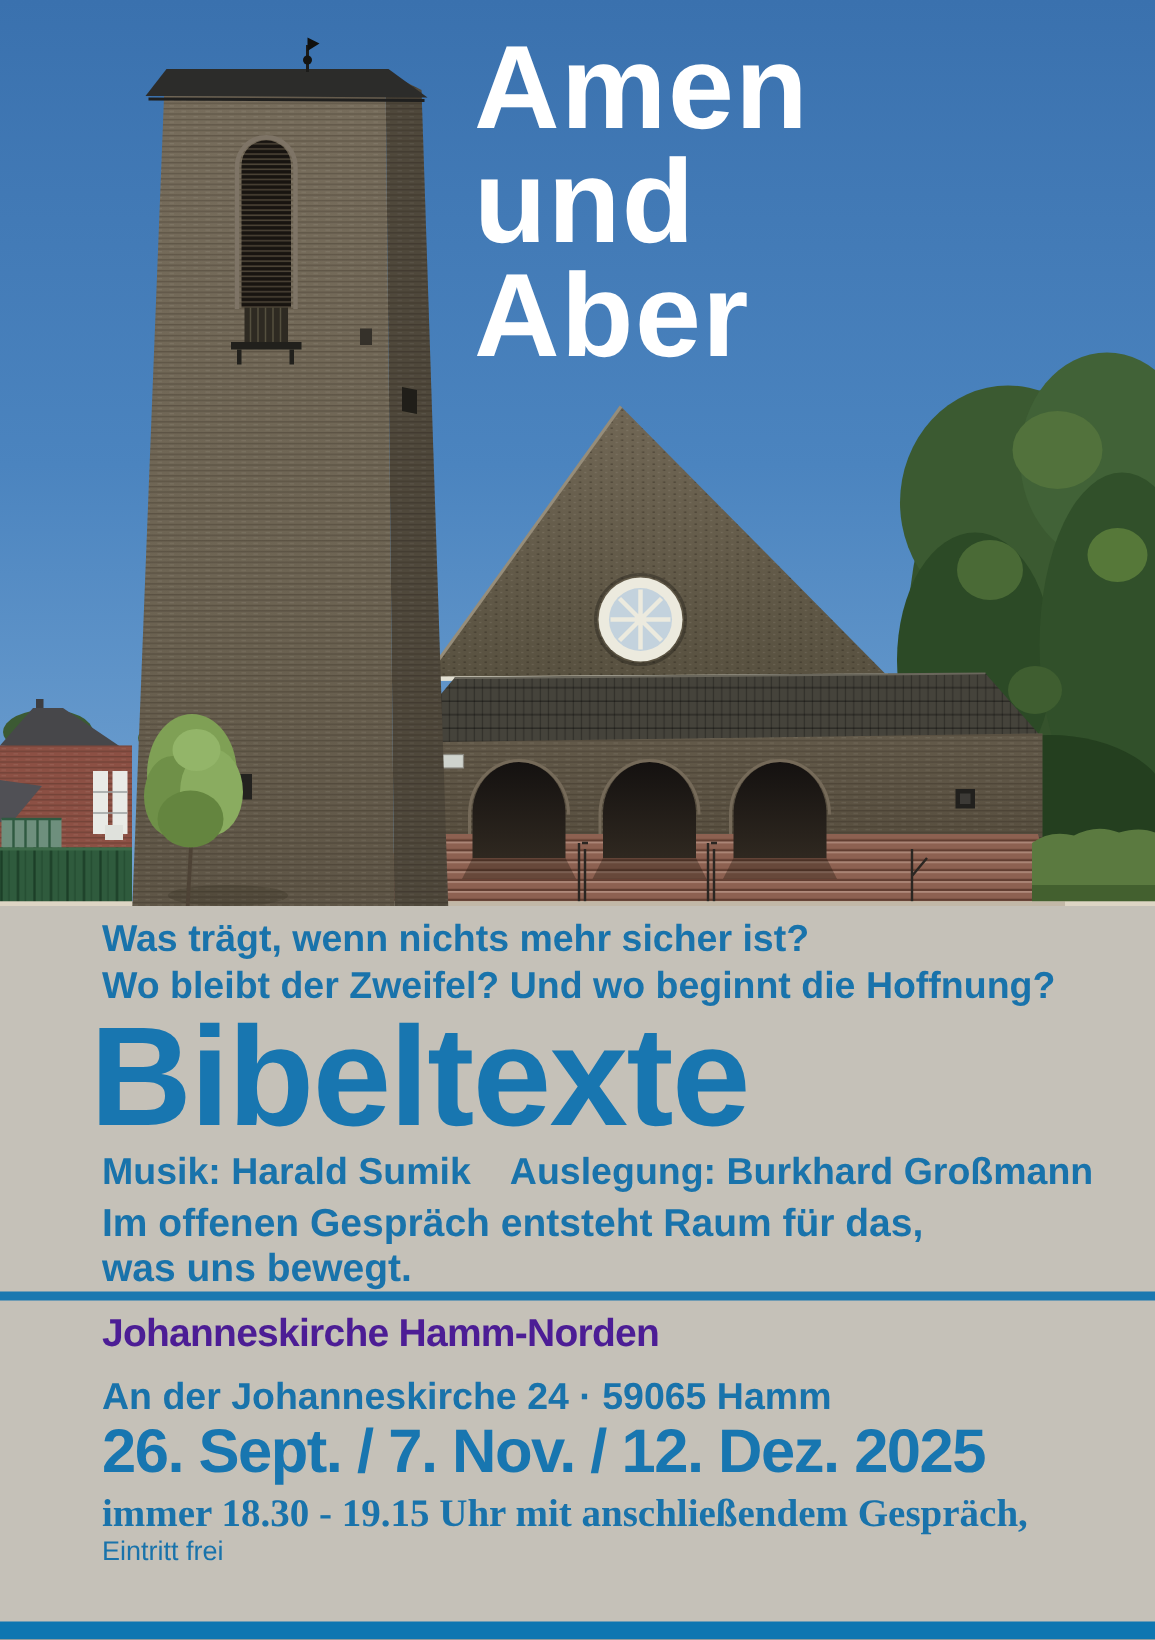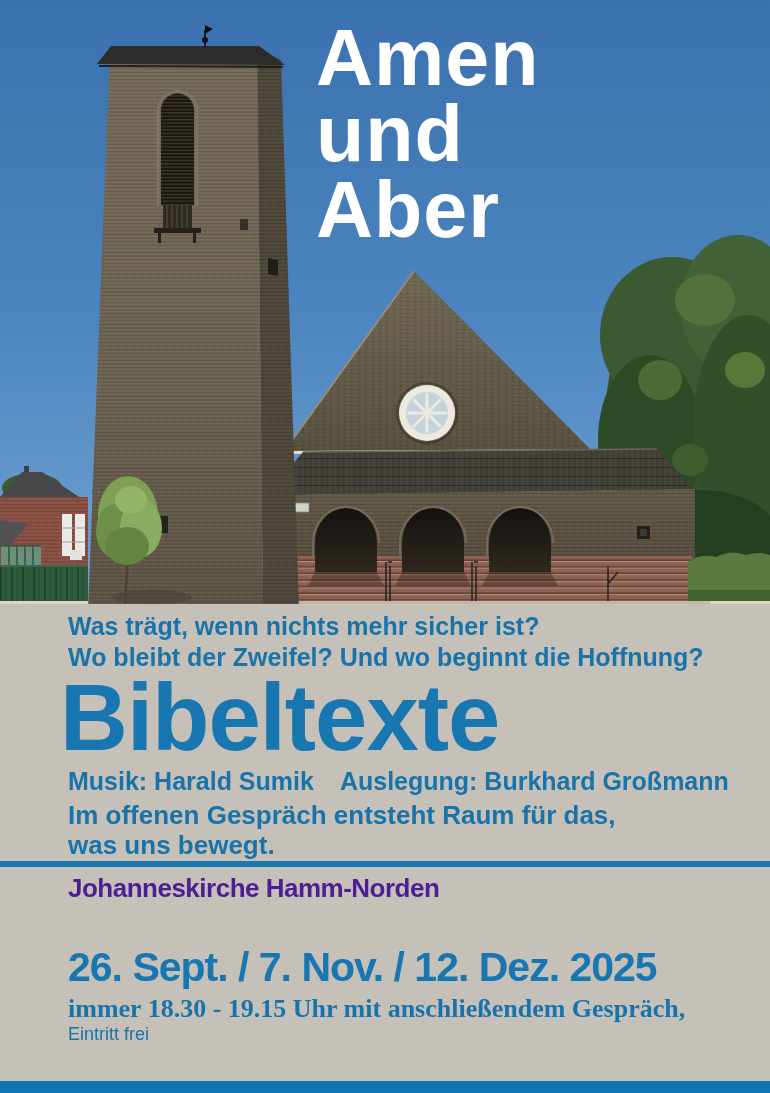--- a/index.html
+++ b/index.html
@@ -243,19 +243,20 @@
     <div class="line q1">Was trägt, wenn nichts mehr sicher ist?</div>
     <div class="line q2">Wo bleibt der Zweifel? Und wo beginnt die Hoffnung?</div>
     <div class="line headline">Bibeltexte</div>
     <div class="line credits">
       <span class="part">Musik: Harald Sumik</span><span class="part">Auslegung: Burkhard Großmann</span>
     </div>
     <div class="line gespr2">was uns bewegt.</div>
     <div class="line gespr1">Im offenen Gespräch entsteht Raum für das,</div>
     <div class="divider"></div>
     <div class="line venue">Johanneskirche Hamm-Norden</div>
+    <div class="line address">An der Johanneskirche 24 · 59065 Hamm</div>
     <div class="line dates">26. Sept. / 7. Nov. / 12. Dez. 2025</div>
     <div class="line time1">immer 18.30 - 19.15 Uhr mit anschließendem Gespräch,</div>
     <div class="line time2">Eintritt frei</div>
   </div>
 
   <div class="bottom-bar"></div>
 </div>
 
 </body></html>

